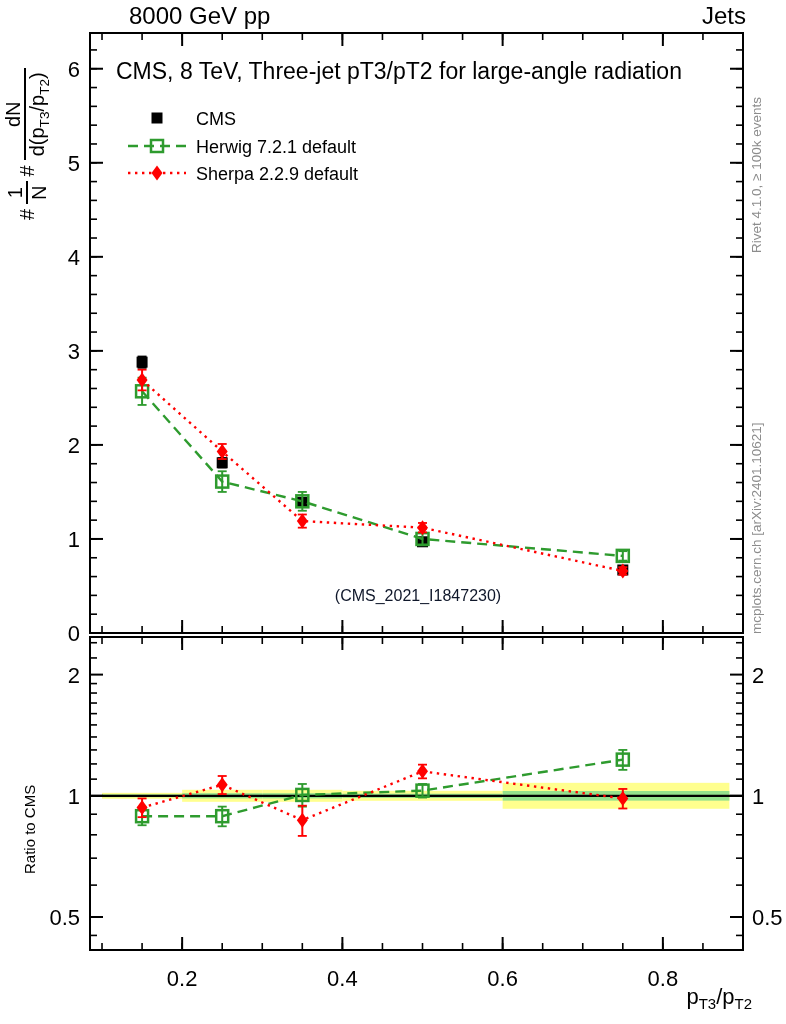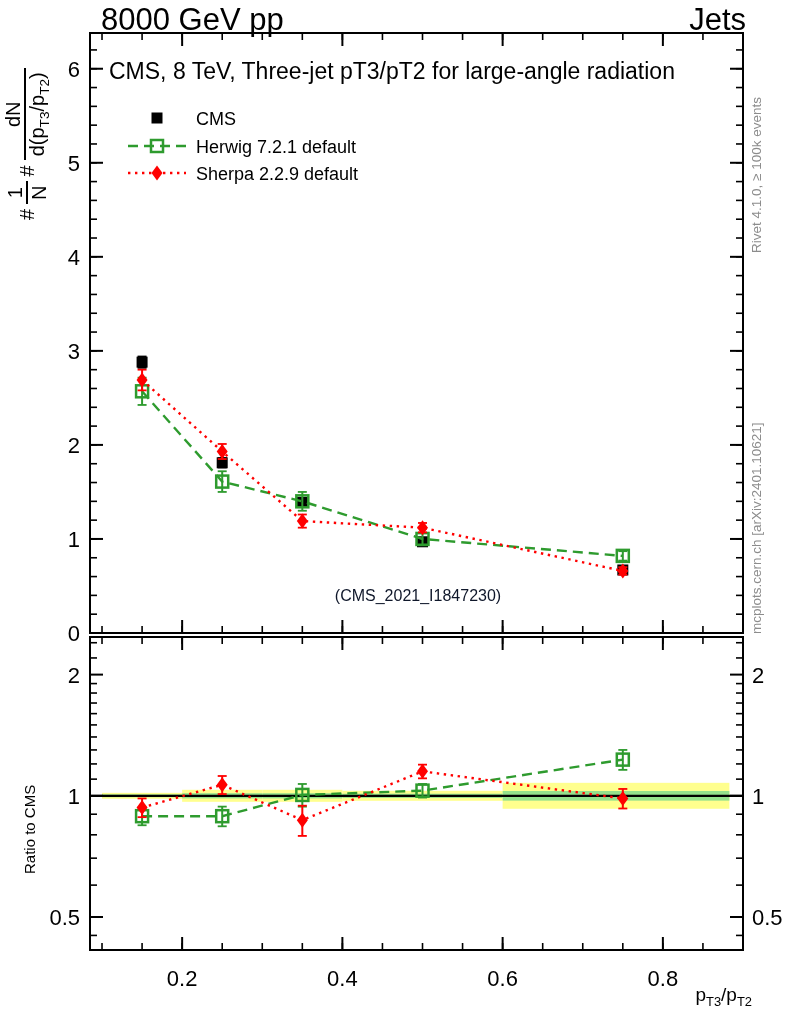--- a/index.html
+++ b/index.html
@@ -1,29 +1,29 @@
 <!DOCTYPE html>
 <html><head>
 <meta charset="utf-8">
 <style>
   html,body{margin:0;padding:0;background:#fff;}
   #canvas{position:relative;width:786px;height:1024px;background:#fff;overflow:hidden;
           font-family:"Liberation Sans",sans-serif;color:#000;}
   .abs{position:absolute;white-space:nowrap;}
-  .hdr{font-size:31px;}
+  .hdr{font-size:24px;margin-left:28px;}
   .hdr-left{left:101px;top:2px;}
   .hdr-right{right:40px;top:2px;}
-  .plot-title{left:109px;top:58px;font-size:23px;}
+  .plot-title{left:116px;top:58px;font-size:23px;}
   .watermark{left:418px;top:587px;font-size:16px;color:#0f172a;transform:translateX(-50%);}
   .rot{transform:rotate(-90deg);transform-origin:0 0;}
   .rivet-text{left:749px;top:253px;font-size:13.5px;color:#8c8c8c;}
   .mcplots-text{left:749px;top:634px;font-size:13.5px;color:#8c8c8c;}
   .ratio-ylabel{left:21px;top:874px;font-size:15px;}
   .main-ylabel{left:2px;top:220px;font-size:20px;}
-  .xlabel{right:34px;top:984px;font-size:19px;}
+  .xlabel{right:34px;top:984px;font-size:22px;}
   .frac{display:inline-block;vertical-align:middle;text-align:center;margin:0 5px;}
   .frac .num{display:block;border-bottom:2px solid #000;padding:0 4px;line-height:1.1;}
   .frac .den{display:block;padding:0 4px;line-height:1.1;}
   .hash{vertical-align:middle;}
   sub{font-size:0.68em;}
   svg{position:absolute;left:0;top:0;pointer-events:none;}
 </style>
 </head>
 <body>
 

